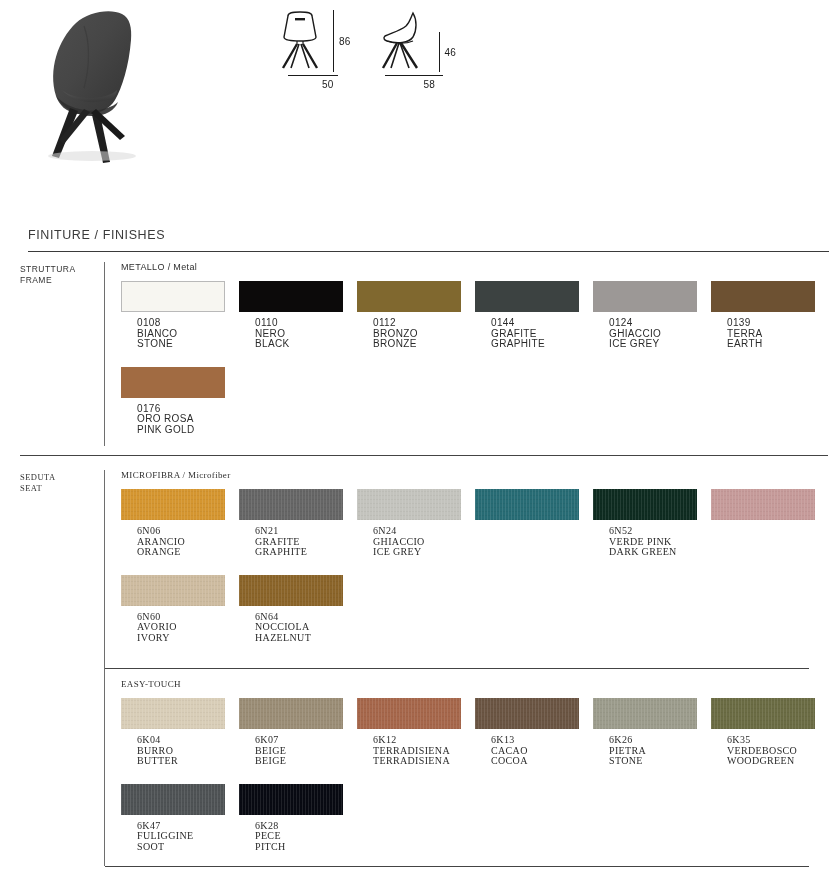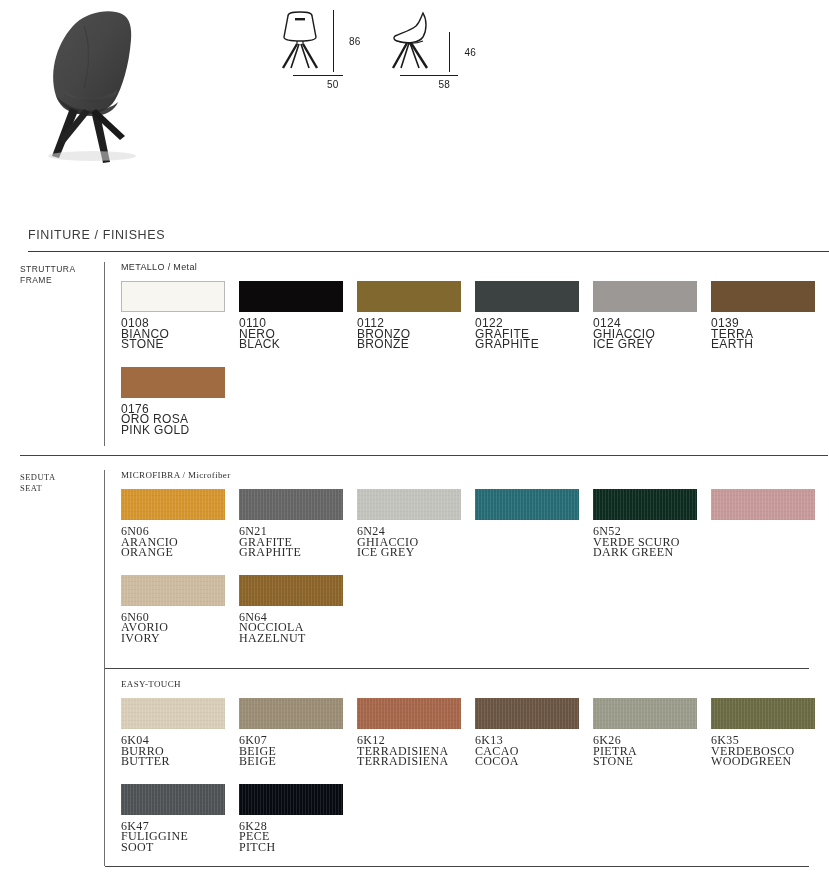--- a/index.html
+++ b/index.html
@@ -49,21 +49,21 @@
   .dim-vrule {
     width: 1px;
     background: #1b1b1b;
     margin-left: 8px;
     align-self: stretch;
   }
   .dim-vlabel {
     font-size: 10px;
     color: #1b1b1b;
     align-self: center;
-    margin-left: 15px;
+    margin-left: 5px;
     letter-spacing: .2px;
     text-align: right;
   }
   .dim-hrule {
     height: 1px;
     background: #1b1b1b;
     margin-top: 3px;
   }
   .dim-hlabel {
     font-size: 10px;
@@ -151,24 +151,25 @@
   }
   .swatch-chip .tex {
     position: absolute;
     inset: 0;
     opacity: .10;
     background-image: repeating-linear-gradient(90deg, rgba(255,255,255,.9) 0 1px, rgba(0,0,0,0) 1px 3px),
                       repeating-linear-gradient(0deg, rgba(0,0,0,.35) 0 1px, rgba(0,0,0,0) 1px 4px);
   }
   .swatch-meta {
     margin-top: 6px;
-    font-size: 12px;
+    font-size: 10px;
     line-height: 10.5px;
     letter-spacing: .35px;
     color: #2b2b2b;
+    margin-left: 16px;
   }
   .swatch-meta div { white-space: nowrap; }
 
   .section-bottom-rule {
     position: absolute;
     left: 105px;
     top: 866px;
     width: 704px;
     height: 1px;
     background: #444;
@@ -320,21 +321,21 @@
             <div class="swatch-chip" style="background: rgb(128, 104, 47);"></div>
             <div class="swatch-meta">
               <div>0112</div>
               <div>BRONZO</div>
               <div>BRONZE</div>
             </div>
           </div>
           <div class="swatch-cell">
             <div class="swatch-chip" style="background: rgb(60, 66, 65);"></div>
             <div class="swatch-meta">
-              <div>0122</div>
+              <div>0144</div>
               <div>GRAFITE</div>
               <div>GRAPHITE</div>
             </div>
           </div>
           <div class="swatch-cell">
             <div class="swatch-chip" style="background: rgb(156, 152, 150);"></div>
             <div class="swatch-meta">
               <div>0124</div>
               <div>GHIACCIO</div>
               <div>ICE GREY</div>
@@ -408,21 +409,21 @@
             <div class="swatch-chip" style="background: rgb(39, 107, 116);">
               <div class="tex"></div>
             </div>
           </div>
           <div class="swatch-cell">
             <div class="swatch-chip" style="background: rgb(14, 43, 32);">
               <div class="tex"></div>
             </div>
             <div class="swatch-meta">
               <div>6N52</div>
-              <div>VERDE SCURO</div>
+              <div>VERDE PINK</div>
               <div>DARK GREEN</div>
             </div>
           </div>
           <div class="swatch-cell">
             <div class="swatch-chip" style="background: rgb(197, 154, 153);">
               <div class="tex"></div>
             </div>
           </div>
           <div class="swatch-cell">
             <div class="swatch-chip" style="background: rgb(205, 187, 159);">

